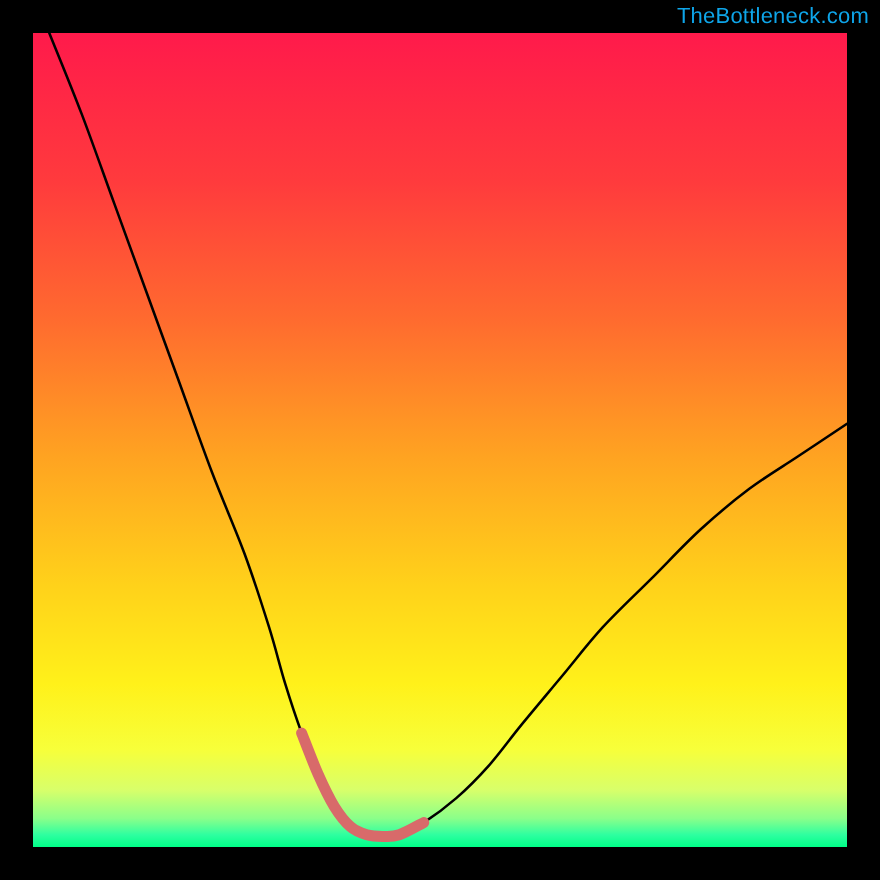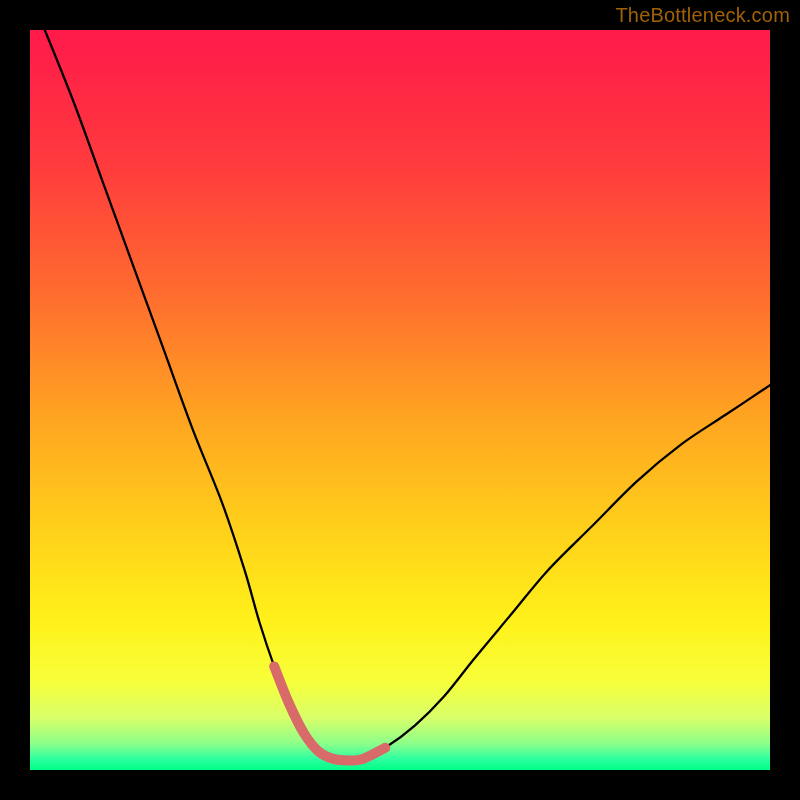--- a/index.html
+++ b/index.html
@@ -14,21 +14,21 @@
   .stage {
     position: relative;
     width: 800px;
     height: 800px;
     background: #000;
   }
   .watermark {
     position: absolute;
     top: 4px;
     right: 10px;
-    color: #a16207;
+    color: #0ea5e9;
     font-size: 20px;
     font-weight: 400;
     letter-spacing: 0.2px;
     z-index: 5;
   }
   svg {
     position: absolute;
     left: 0;
     top: 0;
   }

